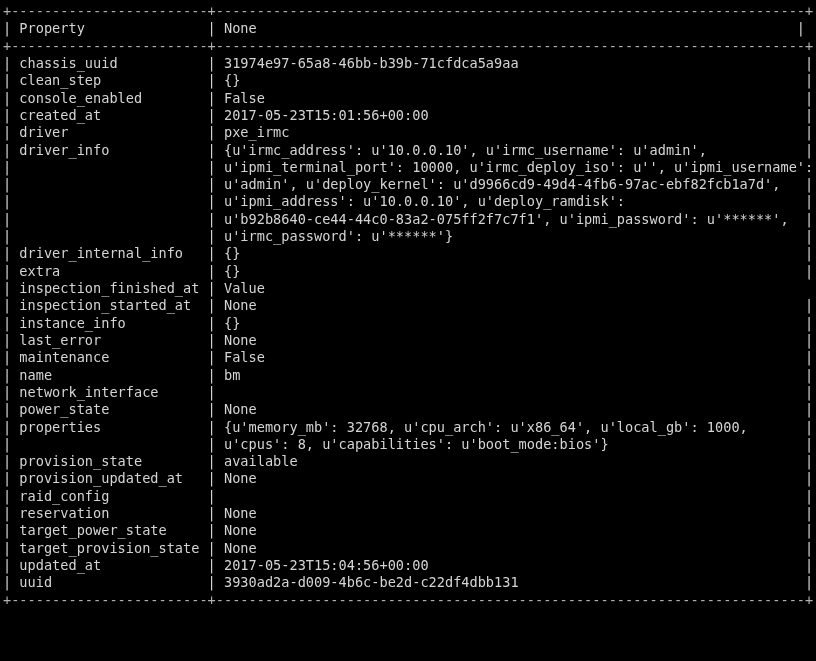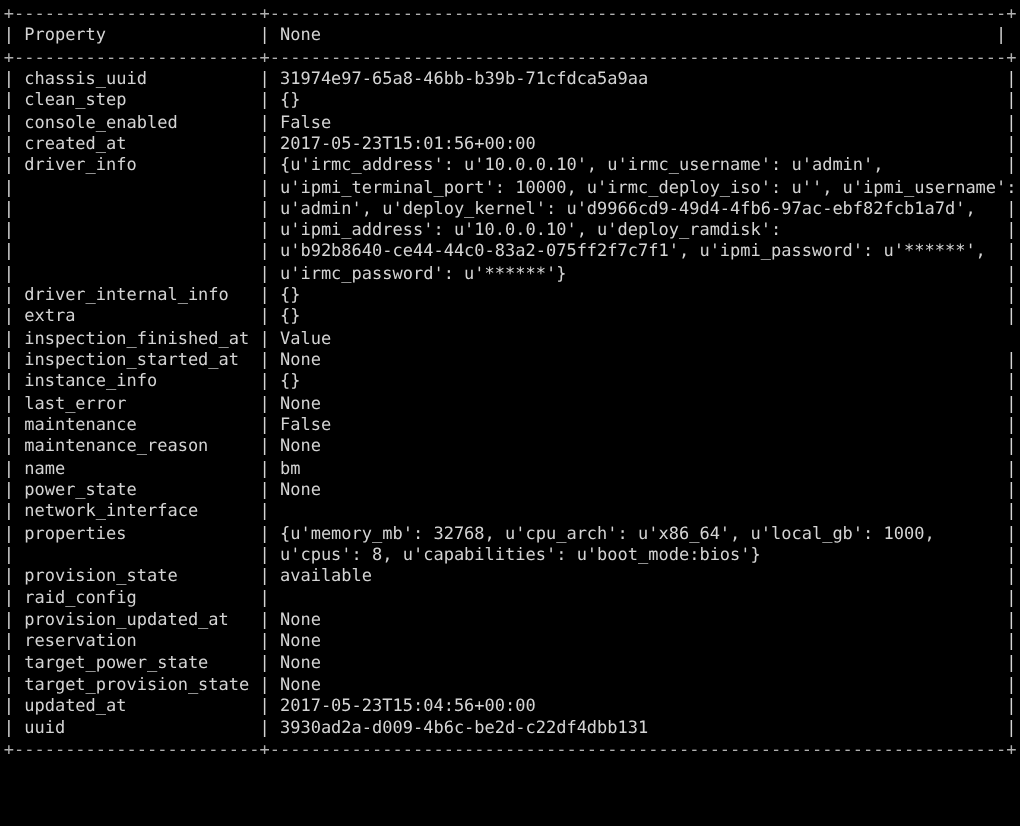--- a/index.html
+++ b/index.html
@@ -39,41 +39,41 @@
 </head>
 <body>
 
 <div id="terminal"><span class="trow rule">+------------------------+------------------------------------------------------------------------+
 </span><span class="trow ">| Property               | None                                                                  |
 </span><span class="trow rule">+------------------------+------------------------------------------------------------------------+
 </span><span class="trow ">| chassis_uuid           | 31974e97-65a8-46bb-b39b-71cfdca5a9aa                                   |
 </span><span class="trow ">| clean_step             | {}                                                                     |
 </span><span class="trow ">| console_enabled        | False                                                                  |
 </span><span class="trow ">| created_at             | 2017-05-23T15:01:56+00:00                                              |
+</span><span class="trow ">| driver                 | pxe_irmc                                                               |
 </span><span class="trow ">| driver_info            | {u'irmc_address': u'10.0.0.10', u'irmc_username': u'admin',            |
 </span><span class="trow ">|                        | u'ipmi_terminal_port': 10000, u'irmc_deploy_iso': u'', u'ipmi_username':|
 </span><span class="trow ">|                        | u'admin', u'deploy_kernel': u'd9966cd9-49d4-4fb6-97ac-ebf82fcb1a7d',   |
 </span><span class="trow ">|                        | u'ipmi_address': u'10.0.0.10', u'deploy_ramdisk':                      |
 </span><span class="trow ">|                        | u'b92b8640-ce44-44c0-83a2-075ff2f7c7f1', u'ipmi_password': u'******',  |
 </span><span class="trow ">|                        | u'irmc_password': u'******'}                                           |
 </span><span class="trow ">| driver_internal_info   | {}                                                                     |
 </span><span class="trow ">| extra                  | {}                                                                     |
 </span><span class="trow ">| inspection_finished_at | Value                                                                   |
 </span><span class="trow ">| inspection_started_at  | None                                                                   |
 </span><span class="trow ">| instance_info          | {}                                                                     |
 </span><span class="trow ">| last_error             | None                                                                   |
 </span><span class="trow ">| maintenance            | False                                                                  |
-</span><span class="trow ">| maintenance_reason     | None                                                                   |
 </span><span class="trow ">| name                   | bm                                                                     |
+</span><span class="trow ">| network_interface      |                                                                        |
 </span><span class="trow ">| power_state            | None                                                                   |
-</span><span class="trow ">| network_interface      |                                                                        |
 </span><span class="trow ">| properties             | {u'memory_mb': 32768, u'cpu_arch': u'x86_64', u'local_gb': 1000,       |
 </span><span class="trow ">|                        | u'cpus': 8, u'capabilities': u'boot_mode:bios'}                        |
 </span><span class="trow ">| provision_state        | available                                                              |
+</span><span class="trow ">| provision_updated_at   | None                                                                   |
 </span><span class="trow ">| raid_config            |                                                                        |
-</span><span class="trow ">| provision_updated_at   | None                                                                   |
 </span><span class="trow ">| reservation            | None                                                                   |
 </span><span class="trow ">| target_power_state     | None                                                                   |
 </span><span class="trow ">| target_provision_state | None                                                                   |
 </span><span class="trow ">| updated_at             | 2017-05-23T15:04:56+00:00                                              |
 </span><span class="trow ">| uuid                   | 3930ad2a-d009-4b6c-be2d-c22df4dbb131                                   |
 </span><span class="trow rule">+------------------------+------------------------------------------------------------------------+
 </span></div>
 
 </body></html>

